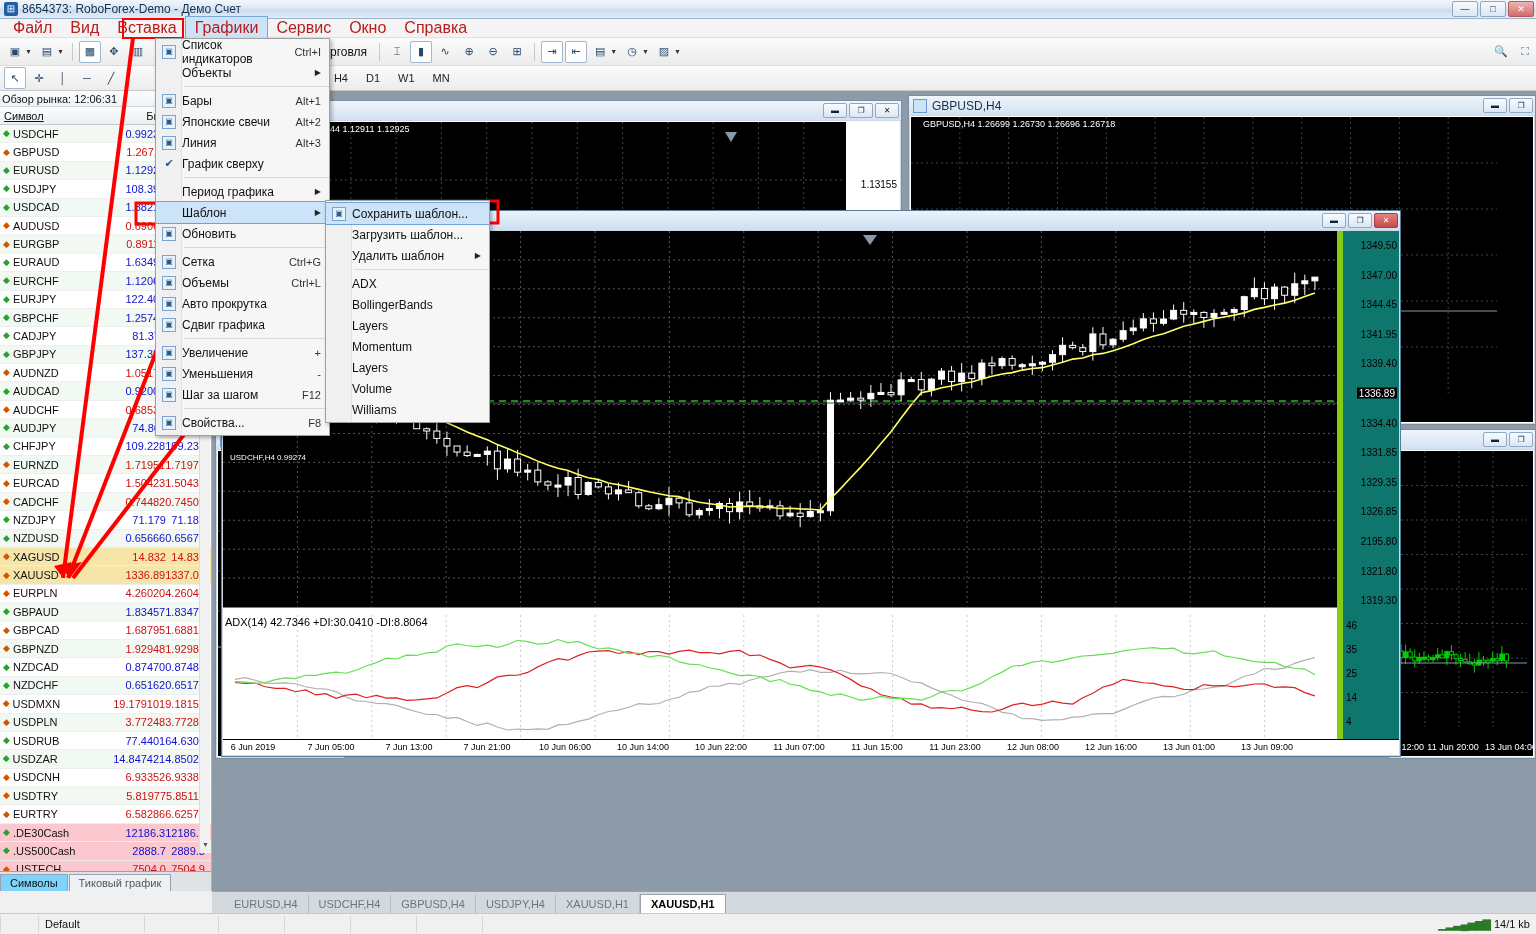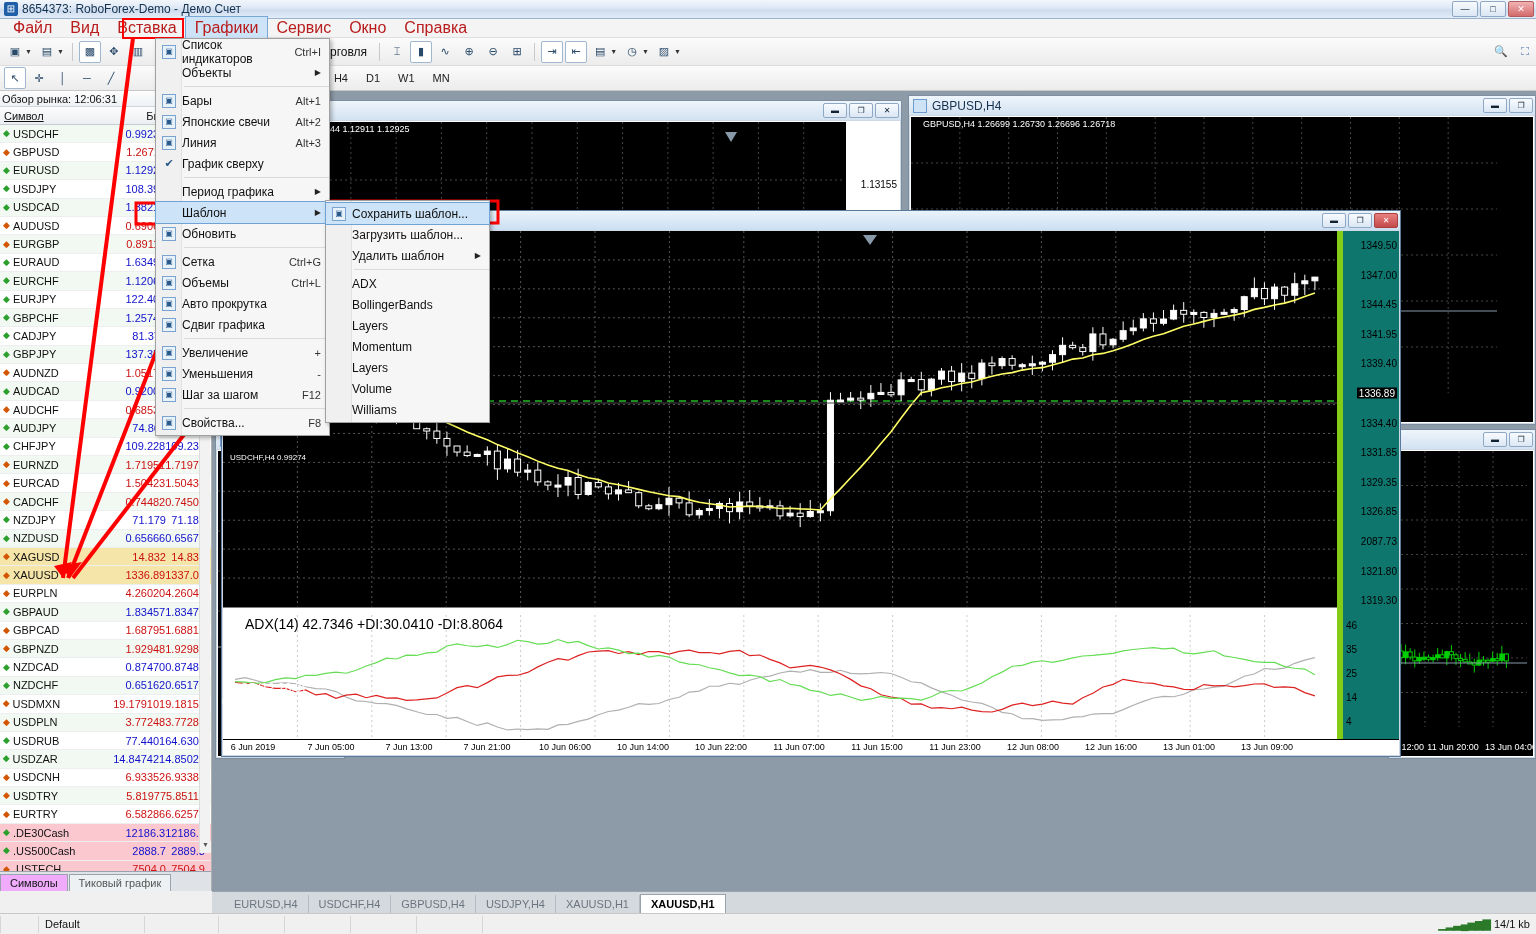--- a/index.html
+++ b/index.html
@@ -87,21 +87,21 @@
   .mwrow .bid{ width:58px; text-align:right;}
   .mwrow .ask{ flex:1; text-align:right; padding-right:6px;}
   .up{ color:#1111cc; } .dn{ color:#cc1111; }
   .a-up{ color:#2ca02c; } .a-dn{ color:#d45500; }
   .bg-g{ background:#f2f9f2; } .bg-w{ background:#fff; }
   .bg-y{ background:#f5e5a8; } .bg-p{ background:#fbc8cf; }
   #mw .mwtabs{ height:20px; display:flex; align-items:flex-end; background:#dfe3e8;
                border-top:1px solid #9aa3ad; }
   #mw .mwtab{ padding:2px 9px; font-size:11px; background:#eef1f4; border:1px solid #9aa3ad;
               border-bottom:none; margin-right:1px; color:#555;}
-  #mw .mwtab.sel{ background:#f0abfc; color:#111; }
+  #mw .mwtab.sel{ background:#7dd3fc; color:#111; }
   .mw-scroll{ position:absolute; right:1px; top:35px; width:11px; bottom:38px; background:#f2f2f2;
               border-left:1px solid #dcdcdc;}
   .mw-scroll .thumb{ position:absolute; left:0; top:0; width:11px; height:240px;
               background:#cdcdcd; border:1px solid #b5b5b5;}
   .mw-scroll .dn-arrow{ position:absolute; left:0; bottom:0; width:11px; height:12px;
               background:#f2f2f2; font-size:7px; text-align:center; color:#555;}
   
   #workspace{
     position:absolute; left:212px; top:91px; width:1324px; height:800px;
     background:#8d9aa8;
@@ -929,21 +929,21 @@
     </div>
   </div>
 
   <div class="chartwin" style="left:3px; top:338px; width:130px; height:330px;">
     <div class="cw-title">
       <div class="ticon"></div>
       <span style="font-size:11px;">USDCHF,H4</span>
     </div>
     <div class="cw-body framed">
       <div class="cpanel-label" style="left:12px;top:2px;font-size:8px;">USDCHF,H4  0.99274</div>
-      <div class="cpanel-label" style="left:4px;top:190px;font-size:12px;margin-top:40px;">MACD(12,26,9) 0.000437</div>
+      <div class="cpanel-label" style="left:4px;top:190px;font-size:10px;">MACD(12,26,9) 0.000437</div>
       <svg id="svg-usdchf" width="128" height="292" style="position:absolute;left:0;top:0;">
           <line x1="32" y1="0" x2="32" y2="200" stroke="#444" stroke-width="1" stroke-dasharray="2 3"></line>
           <line x1="64" y1="0" x2="64" y2="200" stroke="#444" stroke-width="1" stroke-dasharray="2 3"></line>
           <line x1="96" y1="0" x2="96" y2="200" stroke="#444" stroke-width="1" stroke-dasharray="2 3"></line>
           <line x1="0" y1="40" x2="128" y2="40" stroke="#444" stroke-width="1" stroke-dasharray="2 3"></line>
           <line x1="0" y1="80" x2="128" y2="80" stroke="#444" stroke-width="1" stroke-dasharray="2 3"></line>
           <line x1="0" y1="120" x2="128" y2="120" stroke="#444" stroke-width="1" stroke-dasharray="2 3"></line>
           <line x1="0" y1="160" x2="128" y2="160" stroke="#444" stroke-width="1" stroke-dasharray="2 3"></line>
           <line x1="8" y1="57.71031689537238" x2="8" y2="66.52408827632856" stroke="#00d000" stroke-width="1"></line>
           <rect x="6.5" y="60" width="3" height="2" fill="#000" stroke="#00d000" stroke-width="1"></rect>
@@ -1354,33 +1354,33 @@
           <line x1="1091.9074074074074" y1="45.84897010798297" x2="1091.9074074074074" y2="59.1946451310504" stroke="#fff" stroke-width="1"></line>
           <rect x="1088.9074074074074" y="46.125769786914354" width="6" height="3.699155044701328" fill="#fff" stroke="#fff" stroke-width="1"></rect>
           <polyline points="12,111.21606423622745 22.092592592592595,115.39141158020706 32.18518518518519,119.10711717131151 42.27777777777778,121.5684416426126 52.370370370370374,124.57551480097905 62.46296296296296,126.3454440805948 72.55555555555556,128.99820236421732 82.64814814814815,130.25585930876338 92.74074074074075,132.59851059984567 102.83333333333333,135.10555883550848 112.92592592592592,140.94841998862555 123.01851851851852,145.54877069054479 133.11111111111111,150.53701550102318 143.2037037037037,155.475869556486 153.2962962962963,160.1318931590336 163.38888888888889,164.7674580183444 173.4814814814815,169.25519880694273 183.57407407407408,174.23086799476863 193.66666666666666,178.86965255000982 203.75925925925927,183.1073392243622 213.85185185185185,186.88748075883777 223.94444444444446,191.83016847725614 234.03703703703704,196.29340735289645 244.12962962962962,200.91566777100718 254.22222222222223,204.9442038178059 264.3148148148148,208.7994310680352 274.4074074074074,213.60729751034447 284.5,217.5275797141328 294.5925925925926,221.8725891118748 304.68518518518516,225.7773353891183 314.77777777777777,230.12125636878855 324.8703703703704,234.0327014718937 334.962962962963,237.33350297199232 345.05555555555554,239.52812722333306 355.14814814814815,243.5270543545073 365.24074074074076,246.6732364926821 375.3333333333333,248.47617799456776 385.4259259259259,251.9610715022534 395.51851851851853,253.7335923742077 405.6111111111111,255.99222967172386 415.7037037037037,258.38658596928707 425.7962962962963,260.74830987057703 435.8888888888889,262.71032502994063 445.98148148148147,264.7817978401916 456.0740740740741,265.62682592069325 466.1666666666667,268.85377100810445 476.25925925925924,271.21484555631616 486.35185185185185,272.67620444182 496.44444444444446,274.0317277194779 506.537037037037,275.93146883145766 516.6296296296296,275.54650023308966 526.7222222222222,275.2648840171297 536.8148148148148,275.4155152242398 546.9074074074074,276.1763547556163 557,277.47429833258195 567.0925925925926,277.3043474113358 577.1851851851852,277.9104354896643 587.2777777777778,278.2138119915396 597.3703703703703,278.9431164954047 607.4629629629629,267.80079634429114 617.5555555555555,257.6068356010088 627.6481481481482,246.82743549384742 637.7407407407408,236.08821142761113 647.8333333333334,224.84008164140178 657.925925925926,212.49474005109042 668.0185185185185,200.66162526438808 678.1111111111111,186.99319981321065 688.2037037037037,173.79969594442872 698.2962962962963,161.7097524206462 708.3888888888889,159.5979748937386 718.4814814814815,156.70370050931606 728.574074074074,155.0490530923113 738.6666666666666,152.48162537008528 748.7592592592592,151.00972738780087 758.8518518518518,148.0792532059647 768.9444444444445,145.16717767476652 779.0370370370371,143.03439622243326 789.1296296296297,141.60144550286606 799.2222222222222,139.08998773679923 809.3148148148148,137.55594432671765 819.4074074074074,136.6666424436648 829.5,133.9749684890505 839.5925925925926,131.1958065665958 849.6851851851852,128.10073812960007 859.7777777777778,126.94634298853855 869.8703703703703,123.77232035997235 879.9629629629629,122.40083817130434 890.0555555555555,119.79994231639837 900.1481481481482,116.39514492801186 910.2407407407408,112.8144920601541 920.3333333333334,108.47938060165134 930.425925925926,105.34387187528088 940.5185185185185,102.71310680277506 950.6111111111111,98.98202333663929 960.7037037037037,95.24893497362473 970.7962962962963,93.09625649857468 980.8888888888889,90.3616675833402 990.9814814814815,87.7786662052849 1001.074074074074,85.9433319547256 1011.1666666666666,84.09444550096232 1021.2592592592592,81.87861372786304 1031.3518518518517,78.39401808515765 1041.4444444444443,76.36163876673655 1051.537037037037,74.03284409768057 1061.6296296296296,72.13342745009629 1071.7222222222222,69.26988356710632 1081.8148148148148,65.60246749175249 1091.9074074074074,61.97387021301661 " fill="none" stroke="#ffff66" stroke-width="1.6"></polyline>
           <line x1="0" y1="172" x2="1116" y2="172" stroke="#4a4a4a" stroke-width="1"></line>
           <polyline points="12,448.29119116244425 22.092592592592595,446.575720392672 32.18518518518519,449.2095281030031 42.27777777777778,452.18177550625035 52.370370370370374,452.29187147781784 62.46296296296296,451.8587451743378 72.55555555555556,452.76430561013194 82.64814814814815,455.7506007404545 92.74074074074075,457.61752244160937 102.83333333333333,458.01392570317046 112.92592592592592,460.5951080848465 123.01851851851852,466.0481107852697 133.11111111111111,469.894505509078 143.2037037037037,470.4744716938064 153.2962962962963,472.3772967857404 163.38888888888889,472.6794157051015 173.4814814814815,474.3238977852115 183.57407407407408,477.9353774657962 193.66666666666666,480.79489888127245 203.75925925925927,483.5091936041609 213.85185185185185,483.5138488942024 223.94444444444446,487.42850987270486 234.03703703703704,486.3731552440962 244.12962962962962,490.5393166970763 254.22222222222223,494.4459816620136 264.3148148148148,491.9005496359039 274.4074074074074,495.9522931000625 284.5,498.9819339001516 294.5925925925926,498.0015394760217 304.68518518518516,498.59730490992763 314.77777777777777,497.921455491503 324.8703703703704,498.34358451000344 334.962962962963,493.94960711946163 345.05555555555554,493.4352063468425 355.14814814814815,490.4379637634106 365.24074074074076,488.07336668153283 375.3333333333333,483.73663921543624 385.4259259259259,480.46963724859813 395.51851851851853,479.1051403673027 405.6111111111111,476.293652295081 415.7037037037037,472.5955938248811 425.7962962962963,473.27945430018264 435.8888888888889,472.52764686300156 445.98148148148147,468.4596159128135 456.0740740740741,466.2988613596249 466.1666666666667,461.03984119581685 476.25925925925924,460.1640735223069 486.35185185185185,455.2421488782617 496.44444444444446,455.09443716172257 506.537037037037,452.241017472289 516.6296296296296,453.44636416272243 526.7222222222222,449.2282773063022 536.8148148148148,446.48126501907984 546.9074074074074,445.11464448145415 557,441.9756763717979 567.0925925925926,440.14442396645876 577.1851851851852,441.21725560955343 587.2777777777778,438.6751922552931 597.3703703703703,441.42903715753056 607.4629629629629,441.4165057062859 617.5555555555555,439.2523408312627 627.6481481481482,442.3949315311755 637.7407407407408,442.95709249289223 647.8333333333334,442.42810202110223 657.925925925926,441.5268620811626 668.0185185185185,442.50573203423016 678.1111111111111,446.26107265251994 688.2037037037037,450.7808391144401 698.2962962962963,451.94565219847664 708.3888888888889,456.8908562729215 718.4814814814815,460.8923626071508 728.574074074074,464.2586096024523 738.6666666666666,469.01549708950097 748.7592592592592,471.0249152107268 758.8518518518518,472.36498839977355 768.9444444444445,476.2376549862822 779.0370370370371,481.35670307980035 789.1296296296297,482.70688353573144 799.2222222222222,487.7522210128613 809.3148148148148,487.609144354473 819.4074074074074,489.3875579036744 829.5,488.8404756012309 839.5925925925926,488.6503402011014 849.6851851851852,486.11765026937843 859.7777777777778,485.7050183456688 869.8703703703703,483.03850203120464 879.9629629629629,482.6888893884682 890.0555555555555,482.552817920602 900.1481481481482,478.62900263433716 910.2407407407408,474.19138279685995 920.3333333333334,470.3939506915628 930.425925925926,467.0309442971515 940.5185185185185,465.32097169567135 950.6111111111111,465.76842795697735 960.7037037037037,463.277217107223 970.7962962962963,458.5884865983325 980.8888888888889,457.97447298956666 990.9814814814815,456.20848450038585 1001.074074074074,455.0665715490537 1011.1666666666666,450.27912135141935 1021.2592592592592,445.2262636111844 1031.3518518518517,443.00196545339406 1041.4444444444443,437.52199041523295 1051.537037037037,438.33551354782344 1061.6296296296296,437.0976838972554 1071.7222222222222,432.3128851528301 1081.8148148148148,429.1781012246767 1091.9074074074074,426.6249933724131 " fill="none" stroke="#b0b0b0" stroke-width="1.2"></polyline>
           <polyline points="12,451.4881417854717 22.092592592592595,452.4478221422936 32.18518518518519,452.0341791909395 42.27777777777778,455.78181638189506 52.370370370370374,457.35210486185736 62.46296296296296,457.4246942512712 72.55555555555556,460.72557311328956 82.64814814814815,458.96614746685833 92.74074074074075,463.95717909165995 102.83333333333333,462.6823096523501 112.92592592592592,467.3914822761149 123.01851851851852,464.08542219838176 133.11111111111111,463.07752393620797 143.2037037037037,466.7150133982255 153.2962962962963,464.4502028528143 163.38888888888889,467.08052300156027 173.4814814814815,466.9638596901729 183.57407407407408,469.28920946277134 193.66666666666666,468.8230643168132 203.75925925925927,467.9664454678461 213.85185185185185,466.9245183126457 223.94444444444446,461.9390350489491 234.03703703703704,456.68565762963874 244.12962962962962,454.6955507540878 254.22222222222223,456.69557151315416 264.3148148148148,451.6298618492459 274.4074074074074,445.85914275620337 284.5,444.29790151960844 294.5925925925926,444.26322149614236 304.68518518518516,441.4240227982781 314.77777777777777,435.8989452645192 324.8703703703704,431.3013563985854 334.962962962963,427.58842530593944 345.05555555555554,429.2144235711762 355.14814814814815,424.61566051572055 365.24074074074076,420.99391300897827 375.3333333333333,420.1177781307688 385.4259259259259,419.59831380303575 395.51851851851853,422.4686202480612 405.6111111111111,420.7290454511794 415.7037037037037,423.5774298304818 425.7962962962963,420.53000921087164 435.8888888888889,420.62047852083845 445.98148148148147,423.1147180571287 456.0740740740741,420.4286838129763 466.1666666666667,419.1869630987554 476.25925925925924,421.59534784529905 486.35185185185185,421.52221322891427 496.44444444444446,422.88153378143 506.537037037037,420.41622737376724 516.6296296296296,419.48551525215845 526.7222222222222,424.6839954689078 536.8148148148148,424.0080399439912 546.9074074074074,428.3811198314941 557,431.8409795407479 567.0925925925926,436.96293381605705 577.1851851851852,435.65890089849677 587.2777777777778,434.4050609865503 597.3703703703703,436.046271317097 607.4629629629629,438.8347911795625 617.5555555555555,442.933889083316 627.6481481481482,448.36992761916605 637.7407407407408,454.8234677435533 647.8333333333334,457.77113326688135 657.925925925926,463.80582717803435 668.0185185185185,465.97328627652007 678.1111111111111,467.5165718684052 688.2037037037037,473.2130632363736 698.2962962962963,472.92211472025224 708.3888888888889,477.2232563776184 718.4814814814815,476.5521622585904 728.574074074074,477.7220796431414 738.6666666666666,476.08950665941825 748.7592592592592,479.07212504869784 758.8518518518518,480.69183898285723 768.9444444444445,480.9837401790134 779.0370370370371,478.42041372857346 789.1296296296297,474.1377183544065 799.2222222222222,472.1505192867063 809.3148148148148,474.5881728474949 819.4074074074074,473.1970917252119 829.5,470.12998414723444 839.5925925925926,472.13706299914935 849.6851851851852,473.072488006696 859.7777777777778,466.8010556429325 869.8703703703703,462.29664490598685 879.9629629629629,455.94220086314056 890.0555555555555,453.3464584162676 900.1481481481482,448.330802355674 910.2407407407408,450.03531399070965 920.3333333333334,451.7331210801318 930.425925925926,452.3353541242746 940.5185185185185,454.839875975632 950.6111111111111,455.8381553255036 960.7037037037037,458.4178640900083 970.7962962962963,458.546701516165 980.8888888888889,453.5321749246234 990.9814814814815,454.88253563667155 1001.074074074074,454.50101364984687 1011.1666666666666,455.81614872325474 1021.2592592592592,454.61390377173836 1031.3518518518517,453.0110735872041 1041.4444444444443,452.82309304268256 1051.537037037037,456.45422470687436 1061.6296296296296,455.78522326502065 1071.7222222222222,456.59412055128695 1081.8148148148148,461.64538382727187 1091.9074074074074,464.9401214040808 " fill="none" stroke="#dd2222" stroke-width="1.2"></polyline>
           <polyline points="12,450.6894772499572 22.092592592592595,451.1799761194047 32.18518518518519,452.30031508188586 42.27777777777778,451.61079485314906 52.370370370370374,448.5862141298959 62.46296296296296,446.9689366155185 72.55555555555556,447.5974059821966 82.64814814814815,444.27196863415804 92.74074074074075,444.39937714106736 102.83333333333333,442.41734025915514 112.92592592592592,441.1218992468346 123.01851851851852,442.2588405859342 133.11111111111111,439.1999461446907 143.2037037037037,435.034533168557 153.2962962962963,431.5750298221118 163.38888888888889,427.0938748639504 173.4814814814815,427.9864178368207 183.57407407407408,424.17629345940946 193.66666666666666,424.4623392318934 203.75925925925927,421.8671635131207 213.85185185185185,421.11159707624233 223.94444444444446,414.97516967296673 234.03703703703704,412.8772961853529 244.12962962962962,414.7263327545925 254.22222222222223,415.54605470062 264.3148148148148,414.1702208090334 274.4074074074074,416.4554720531346 284.5,413.67120506323903 294.5925925925926,409.27424091012495 304.68518518518516,410.62297978283146 314.77777777777777,413.1905166137664 324.8703703703704,412.3698295608434 334.962962962963,408.5186650291437 345.05555555555554,411.9282004425074 355.14814814814815,410.35480973732695 365.24074074074076,414.65056535051747 375.3333333333333,417.98235550017824 385.4259259259259,416.8047039254948 395.51851851851853,419.1628964334616 405.6111111111111,422.6913585186725 415.7037037037037,422.099610412234 425.7962962962963,426.00826296214575 435.8888888888889,424.33563494483496 445.98148148148147,426.0726105839438 456.0740740740741,430.9361289794134 466.1666666666667,433.17305390188096 476.25925925925924,433.74881108574033 486.35185185185185,436.7174314748644 496.44444444444446,438.5449139750266 506.537037037037,441.9413767660002 516.6296296296296,444.65121140863545 526.7222222222222,444.1660790861003 536.8148148148148,445.52871364821016 546.9074074074074,450.6346561157248 557,448.5195578265305 567.0925925925926,453.2835771880994 577.1851851851852,454.86126282974396 587.2777777777778,459.3261046794483 597.3703703703703,460.82923974957953 607.4629629629629,464.4657654039975 617.5555555555555,462.918639174808 627.6481481481482,466.00781252128974 637.7407407407408,469.41412896980916 647.8333333333334,467.9568917186431 657.925925925926,465.3317409766094 668.0185185185185,467.29616743331286 678.1111111111111,467.09012532309083 688.2037037037037,467.72101449237437 698.2962962962963,469.04550295320604 708.3888888888889,465.7106925181403 718.4814814814815,460.7671304862572 728.574074074074,459.51617092681215 738.6666666666666,460.00272426976727 748.7592592592592,456.0668214686614 758.8518518518518,452.01568147874195 768.9444444444445,445.7331787226046 779.0370370370371,441.1313835371888 789.1296296296297,435.2439846945539 799.2222222222222,434.3656775108844 809.3148148148148,431.1306237757289 819.4074074074074,429.75693570712775 829.5,431.27516569447045 839.5925925925926,429.4100467631684 849.6851851851852,426.8287495794708 859.7777777777778,424.98096424616824 869.8703703703703,424.44487249246555 879.9629629629629,423.41182545585934 890.0555555555555,422.28629184748587 900.1481481481482,419.84639083785754 910.2407407407408,418.50407378647327 920.3333333333334,417.5213032594639 930.425925925926,416.63471459017575 940.5185185185185,417.90825698410856 950.6111111111111,417.2322684498697 960.7037037037037,421.94396431339555 970.7962962962963,422.8219863055427 980.8888888888889,421.3495414932902 990.9814814814815,419.75003503989706 1001.074074074074,424.8195107425682 1011.1666666666666,426.51404481678776 1021.2592592592592,428.45014995562576 1031.3518518518517,430.6373536278004 1041.4444444444443,431.2821809190295 1051.537037037037,431.34661664845703 1061.6296296296296,435.63196478115987 1071.7222222222222,437.22882321363215 1081.8148148148148,438.08252930093994 1091.9074074074074,443.85294373462597 " fill="none" stroke="#66dd55" stroke-width="1.2"></polyline>
           <line x1="0" y1="376" x2="1116" y2="376" stroke="#000" stroke-width="1"></line>
           <polygon points="640,4 654,4 647,14" fill="#8899aa"></polygon>
         </svg>
-      <div class="cpanel-label" style="left:22px;top:385px;color:#000;font-size:14px;">ADX(14) 42.7346 +DI:30.0410 -DI:8.8064</div>
+      <div class="cpanel-label" style="left:2px;top:385px;color:#000;font-size:11px;">ADX(14) 42.7346 +DI:30.0410 -DI:8.8064</div>
       <div class="priceaxis" style="width:62px;background:#0f766e;border-left:6px solid #84cc16;" id="xau-price-axis">
           <div class="pt" style="top: 14px;">1349.50</div>
           <div class="pt" style="top: 43.6px;">1347.00</div>
           <div class="pt" style="top: 73.2px;">1344.45</div>
           <div class="pt" style="top: 102.8px;">1341.95</div>
           <div class="pt" style="top: 132.4px;">1339.40</div>
           <div class="pt cur" style="top: 162px;">1336.89</div>
           <div class="pt" style="top: 191.6px;">1334.40</div>
           <div class="pt" style="top: 221.2px;">1331.85</div>
           <div class="pt" style="top: 250.8px;">1329.35</div>
           <div class="pt" style="top: 280.4px;">1326.85</div>
-          <div class="pt" style="top: 310px;">2087.73</div>
+          <div class="pt" style="top: 310px;">2195.80</div>
           <div class="pt" style="top: 339.6px;">1321.80</div>
           <div class="pt" style="top: 369.2px;">1319.30</div>
           <div class="pt" style="top: 394px; right: auto; left: 3px;">46</div>
           <div class="pt" style="top: 418px; right: auto; left: 3px;">35</div>
           <div class="pt" style="top: 442px; right: auto; left: 3px;">25</div>
           <div class="pt" style="top: 466px; right: auto; left: 3px;">14</div>
           <div class="pt" style="top: 490px; right: auto; left: 3px;">4</div>
         </div>
       <div class="timeaxis" style="height:16px;background:#fff;" id="xau-time-axis">
           <div class="tt" style="left: 30px;">6 Jun 2019</div>

